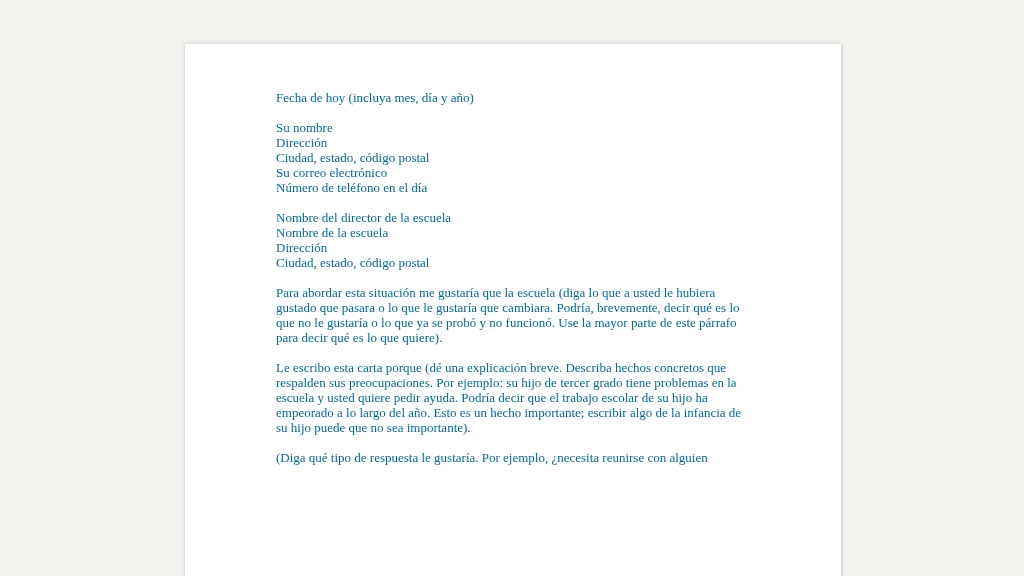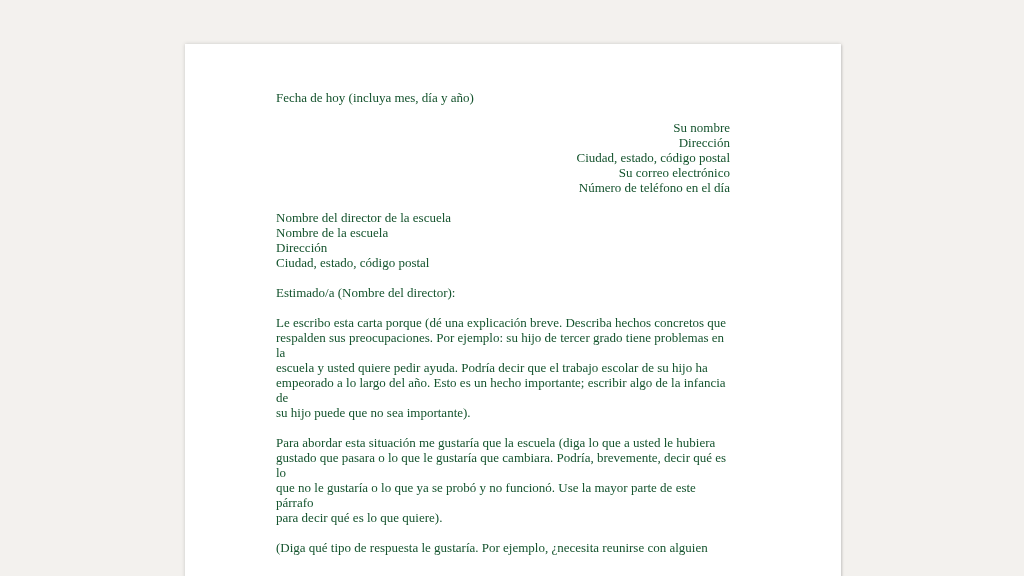--- a/index.html
+++ b/index.html
@@ -17,28 +17,27 @@
     position: absolute;
     left: 185px;
     top: 44px;
     width: 656px;
     height: 860px; 
     background: #ffffff;
     box-shadow: 0 0 4px rgba(0,0,0,0.16), 1px 1px 2px rgba(0,0,0,0.10);
     padding: 46px 99px 40px 91px;
   }
   .line-block, .para {
-    margin: 0 12px 15px 0;
+    margin: 0 0 15px 0;
     font-size: 13px;
     line-height: 15px;
-    color: #14532d;
+    color: #0369a1;
     white-space: pre-line; 
   }
   .align-right {
-    text-align: right;
   }
 </style>
 </head>
 <body>
 
 <div class="paper">
 
   <div class="line-block">Fecha de hoy (incluya mes, día y año)</div>
 
   <div class="line-block align-right">Su nombre
@@ -46,29 +45,28 @@
 Ciudad, estado, código postal
 Su correo electrónico
 Número de teléfono en el día</div>
 
   <div class="line-block">Nombre del director de la escuela
 Nombre de la escuela
 Dirección
 Ciudad, estado, código postal</div>
 
 
-  <div class="line-block">Estimado/a (Nombre del director):</div>
 
+
+  <p class="para">Para abordar esta situación me gustaría que la escuela (diga lo que a usted le hubiera
+gustado que pasara o lo que le gustaría que cambiara. Podría, brevemente, decir qué es lo
+que no le gustaría o lo que ya se probó y no funcionó. Use la mayor parte de este párrafo
+para decir qué es lo que quiere).</p>
 
   <p class="para">Le escribo esta carta porque (dé una explicación breve. Describa hechos concretos que
 respalden sus preocupaciones. Por ejemplo: su hijo de tercer grado tiene problemas en la
 escuela y usted quiere pedir ayuda. Podría decir que el trabajo escolar de su hijo ha
 empeorado a lo largo del año. Esto es un hecho importante; escribir algo de la infancia de
 su hijo puede que no sea importante).</p>
 
-  <p class="para">Para abordar esta situación me gustaría que la escuela (diga lo que a usted le hubiera
-gustado que pasara o lo que le gustaría que cambiara. Podría, brevemente, decir qué es lo
-que no le gustaría o lo que ya se probó y no funcionó. Use la mayor parte de este párrafo
-para decir qué es lo que quiere).</p>
-
   <p class="para">(Diga qué tipo de respuesta le gustaría. Por ejemplo, ¿necesita reunirse con alguien</p>
 
 </div>
 
 </body></html>

